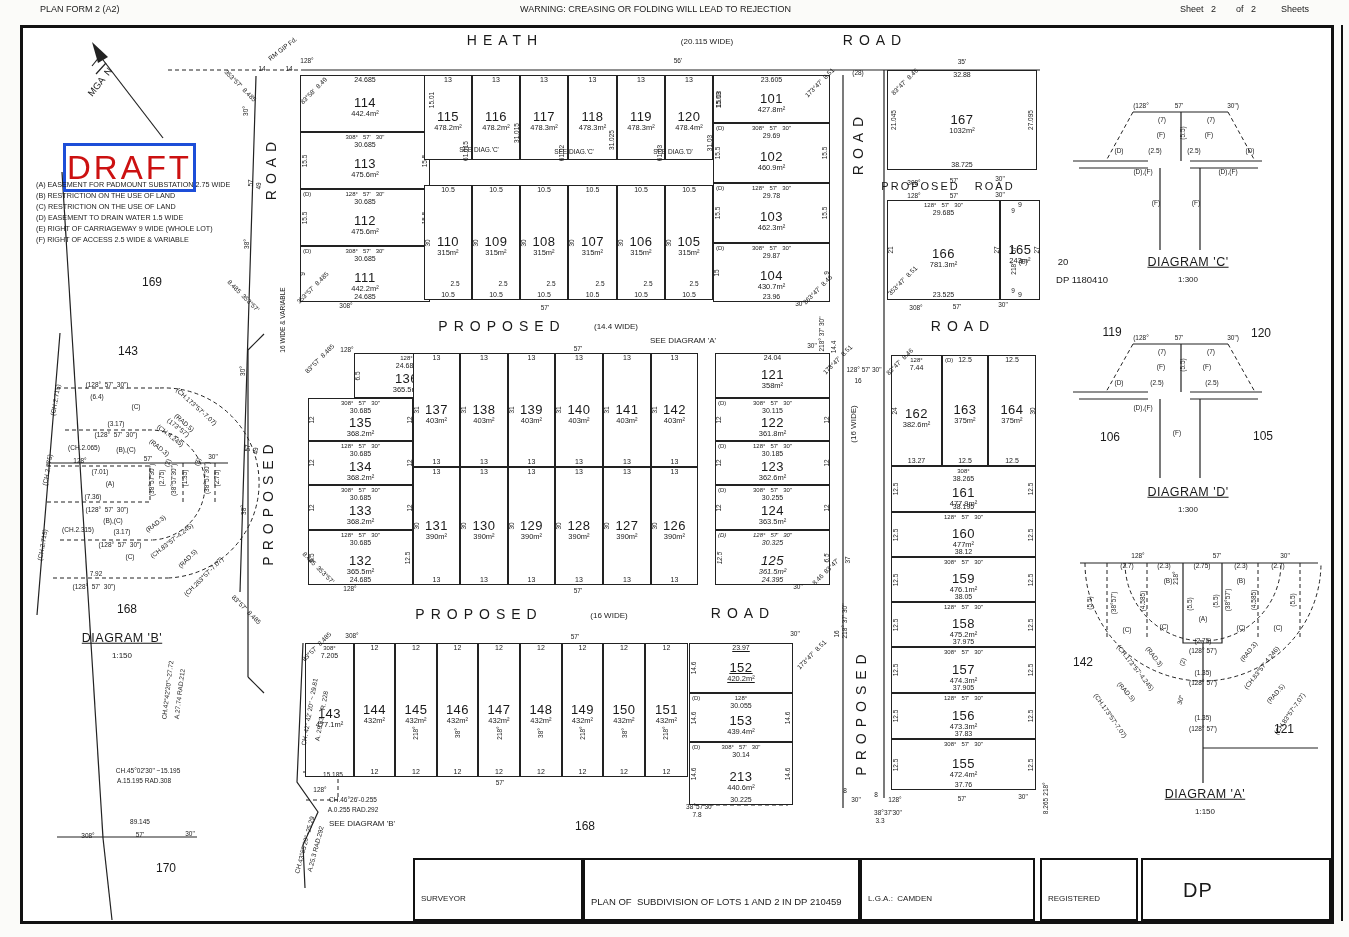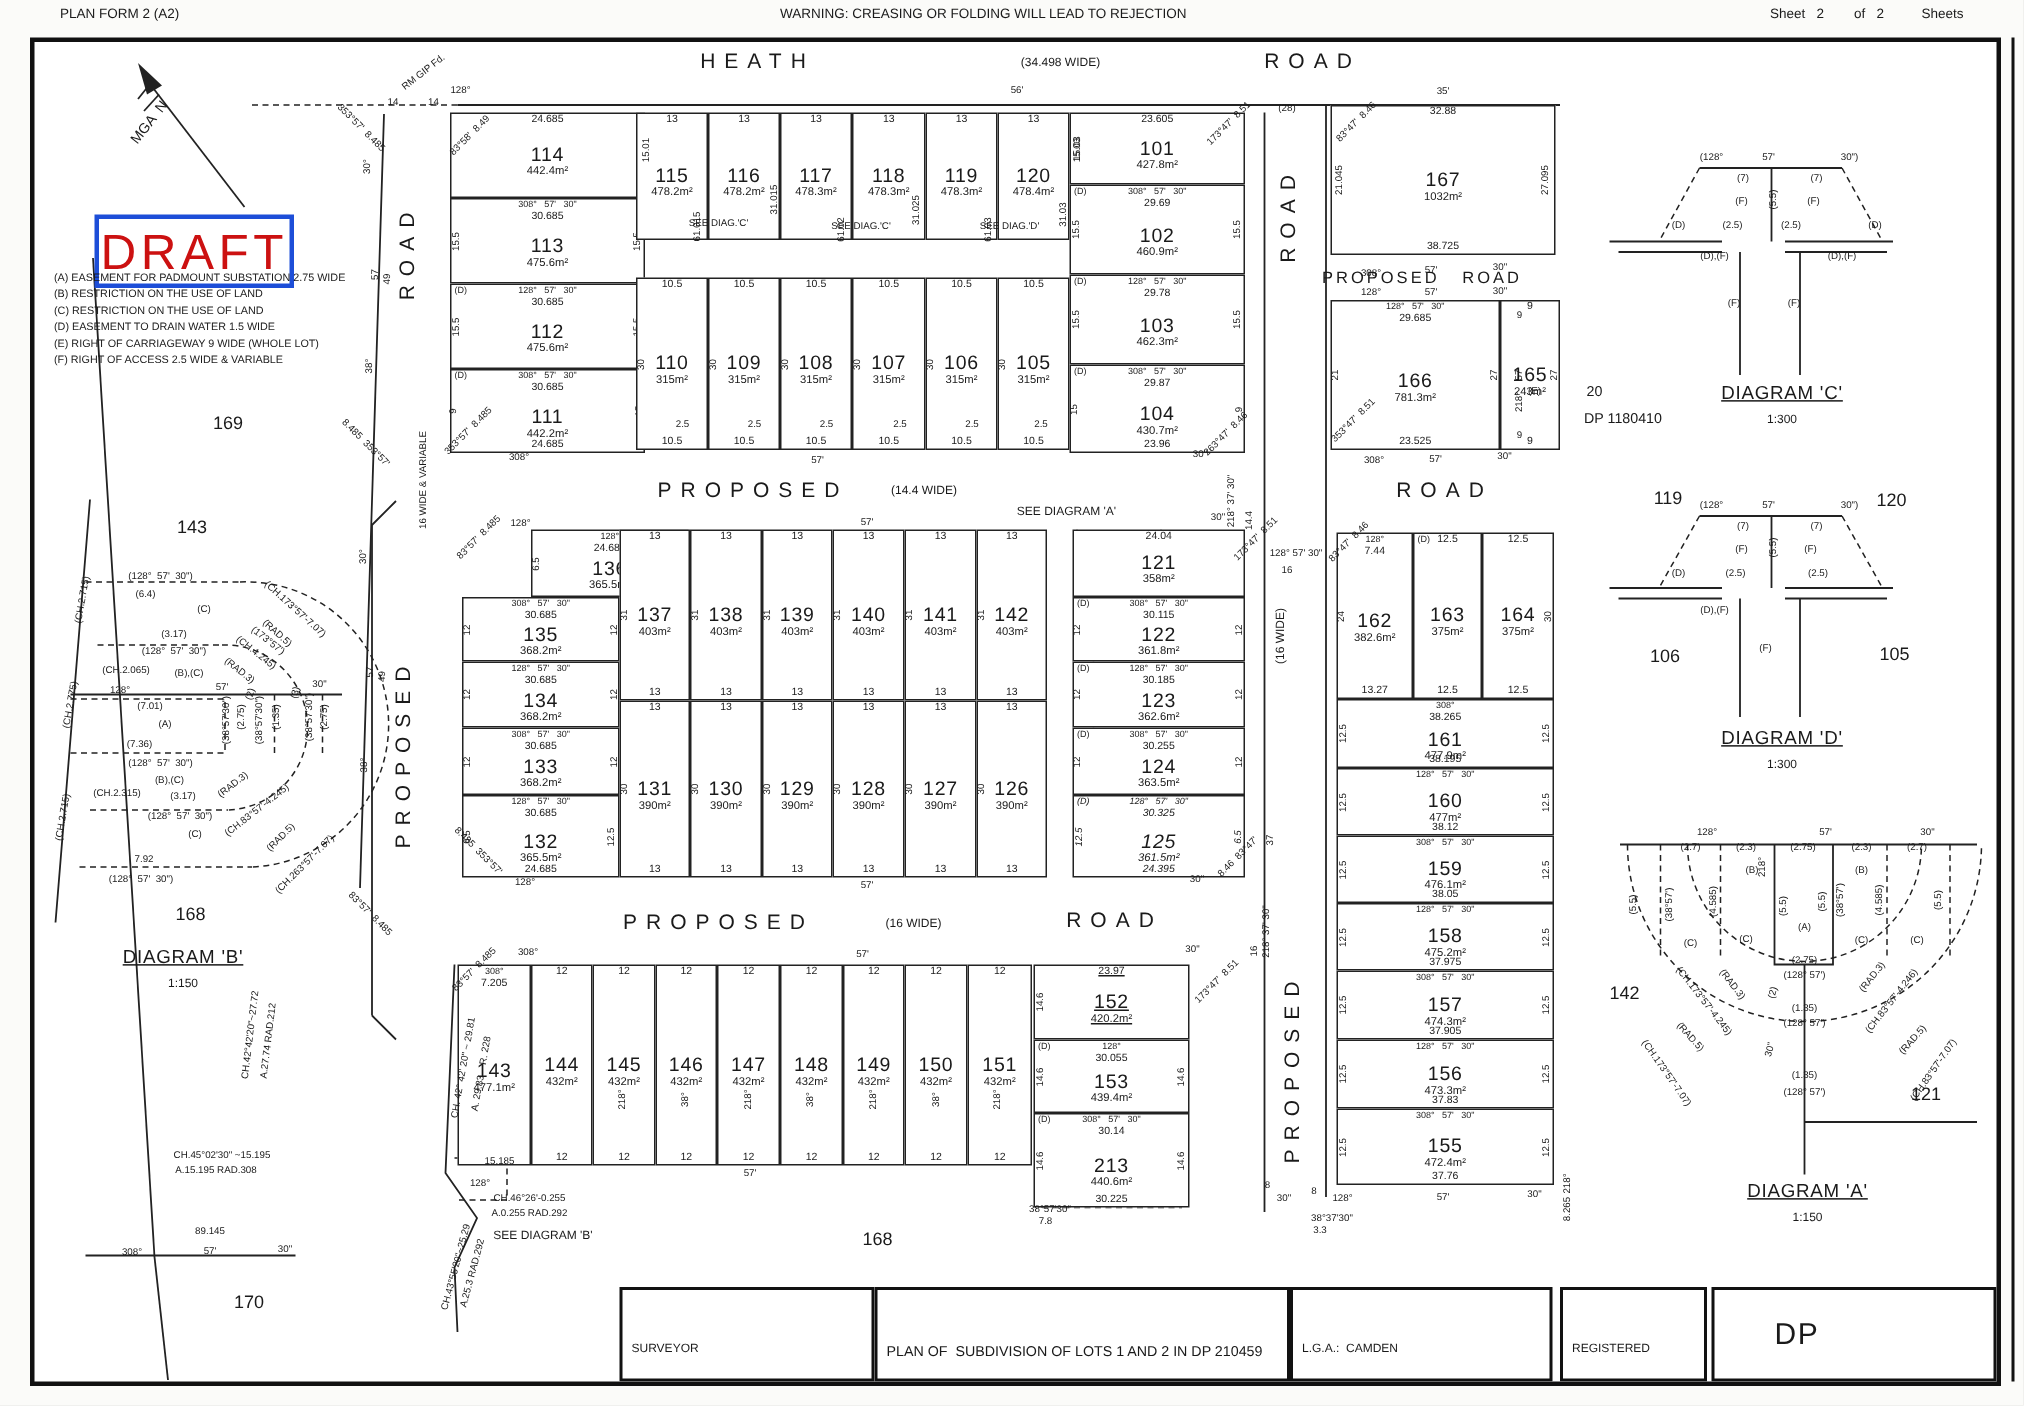--- a/index.html
+++ b/index.html
@@ -732,31 +732,31 @@
         <span class="mid">
           <span class="num" data-interactable="false">213</span>
           <span class="area" data-interactable="false">440.6m²</span>
         </span>
         <span class="dimb" data-interactable="false">30.225</span>
         <span class="sideL" data-interactable="false">14.6</span>
         <span class="sideR" data-interactable="false">14.6</span>
         <span class="dl" data-interactable="false">(D)</span>
       </div>
       <span class="ann c-rd" data-interactable="false" style="left: 505px; top: 40px; transform: translate(-50%, -50%) rotate(0deg);">HEATH</span>
-      <span class="ann c-sm" data-interactable="false" style="left: 707px; top: 42px; transform: translate(-50%, -50%) rotate(0deg);">(34.498 WIDE)</span>
+      <span class="ann c-sm" data-interactable="false" style="left: 707px; top: 42px; transform: translate(-50%, -50%) rotate(0deg);">(20.115 WIDE)</span>
       <span class="ann c-rd" data-interactable="false" style="left: 875px; top: 40px; transform: translate(-50%, -50%) rotate(0deg);">ROAD</span>
       <span class="ann c-rd" data-interactable="false" style="left: 271px; top: 168px; transform: translate(-50%, -50%) rotate(-90deg);">ROAD</span>
       <span class="ann c-xs" data-interactable="false" style="left: 283px; top: 320px; transform: translate(-50%, -50%) rotate(-90deg);">16 WIDE &amp; VARIABLE</span>
       <span class="ann c-rd" data-interactable="false" style="left: 268px; top: 502px; transform: translate(-50%, -50%) rotate(-90deg);">PROPOSED</span>
       <span class="ann c-rd" data-interactable="false" style="left: 858px; top: 143px; transform: translate(-50%, -50%) rotate(-90deg);">ROAD</span>
       <span class="ann c-sm" data-interactable="false" style="left: 854px; top: 424px; transform: translate(-50%, -50%) rotate(-90deg);">(16 WIDE)</span>
       <span class="ann c-rd" data-interactable="false" style="left: 861px; top: 712px; transform: translate(-50%, -50%) rotate(-90deg);">PROPOSED</span>
       <span class="ann c-rd" data-interactable="false" style="left: 502px; top: 326px; transform: translate(-50%, -50%) rotate(0deg);">PROPOSED</span>
       <span class="ann c-sm" data-interactable="false" style="left: 616px; top: 327px; transform: translate(-50%, -50%) rotate(0deg);">(14.4 WIDE)</span>
-      <span class="ann c-sm" data-interactable="false" style="left: 683px; top: 341px; transform: translate(-50%, -50%) rotate(0deg); margin-left: 28px;">SEE DIAGRAM 'A'</span>
+      <span class="ann c-sm" data-interactable="false" style="left: 683px; top: 341px; transform: translate(-50%, -50%) rotate(0deg);">SEE DIAGRAM 'A'</span>
       <span class="ann c-rd" data-interactable="false" style="left: 963px; top: 326px; transform: translate(-50%, -50%) rotate(0deg);">ROAD</span>
       <span class="ann c-rd" data-interactable="false" style="left: 479px; top: 614px; transform: translate(-50%, -50%) rotate(0deg);">PROPOSED</span>
       <span class="ann c-sm" data-interactable="false" style="left: 609px; top: 616px; transform: translate(-50%, -50%) rotate(0deg);">(16 WIDE)</span>
       <span class="ann c-rd" data-interactable="false" style="left: 743px; top: 613px; transform: translate(-50%, -50%) rotate(0deg);">ROAD</span>
       <span class="ann c-rdsm" data-interactable="false" style="left: 948px; top: 186px; transform: translate(-50%, -50%) rotate(0deg);">PROPOSED   ROAD</span>
       <span class="ann c-xs" data-interactable="false" style="left: 283px; top: 49px; transform: translate(-50%, -50%) rotate(-38deg);">RM GIP Fd.</span>
       <span class="ann c-xs" data-interactable="false" style="left: 307px; top: 61px; transform: translate(-50%, -50%) rotate(0deg);">128°</span>
       <span class="ann c-xs" data-interactable="false" style="left: 262px; top: 69px; transform: translate(-50%, -50%) rotate(0deg);">14</span>
       <span class="ann c-xs" data-interactable="false" style="left: 289px; top: 69px; transform: translate(-50%, -50%) rotate(0deg);">14</span>
       <span class="ann c-xs" data-interactable="false" style="left: 678px; top: 61px; transform: translate(-50%, -50%) rotate(0deg);">56'</span>

